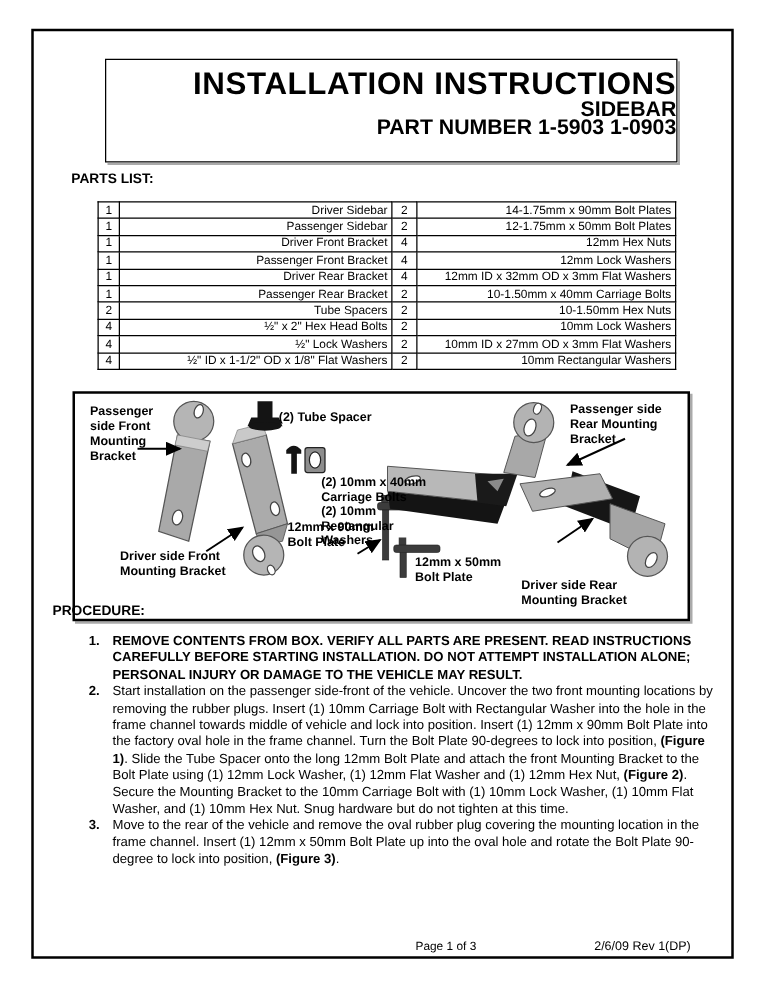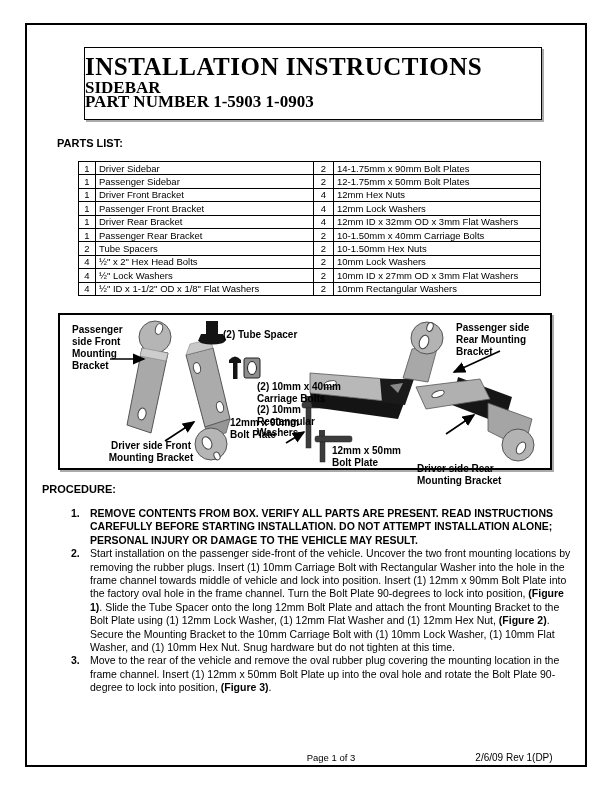--- a/index.html
+++ b/index.html
@@ -5,64 +5,64 @@
   html,body{margin:0;padding:0;background:#ffffff;}
   .sheet{
     position:relative;width:612px;height:792px;background:#ffffff;overflow:hidden;
     font-family:"Liberation Sans", sans-serif;color:#000;
   }
   .page-border{
     position:absolute;left:25px;top:23px;width:562px;height:744px;
     border:2px solid #000;box-sizing:border-box;
   }
   .title-box{
-    position:absolute;left:84px;top:47px;width:458px;height:73px;
+    position:absolute;left:84px;top:47px;width:458px;height:83px;
     border:1.5px solid #000;box-sizing:border-box;
-    box-shadow:2px 2px 0 #aaa;text-align:left;
-    font-family:Liberation Serif, serif;
+    box-shadow:2px 2px 0 #aaa;text-align:right;
+    font-family:Liberation Sans, sans-serif;
   }
   .title-main{font-size:25px;font-weight:bold;letter-spacing:.5px;margin-top:5px;line-height:28px;}
   .title-sub{font-size:17px;font-weight:bold;line-height:13.5px;}
   .section-heading{position:absolute;font-size:11px;font-weight:bold;}
   .parts-heading{left:57px;top:137px;}
   .procedure-heading{left:42px;top:483px;}
 
   table.parts{
     position:absolute;left:78px;top:161px;width:462px;
     border-collapse:collapse;table-layout:fixed;
   }
   table.parts td{
     border:1px solid #000;font-size:9.5px;line-height:11px;
-    height:12.4px;padding:0 3px;overflow:hidden;white-space:nowrap;
+    height:12.4px;padding:0 3px;overflow:hidden;white-space:nowrap;text-align:right;
   }
   table.parts td.c-qty{text-align:center;padding:0 1px;}
 
   .diagram-box{
-    position:absolute;left:58px;top:313px;width:494px;height:157px;
+    position:absolute;left:58px;top:313px;width:494px;height:184px;
     border:2px solid #000;box-sizing:border-box;
     box-shadow:2px 2px 0 #aaa;background:#fff;
   }
   .diagram-box svg{position:absolute;left:0;top:0;}
   .dlabel{
     position:absolute;font-size:10px;font-weight:bold;line-height:12px;
     white-space:pre-line;
   }
-  .dlabel.center{text-align:center;}
+  .dlabel.center{}
 
   .steps{
     position:absolute;left:71px;top:507px;width:503px;
     font-size:10.5px;line-height:13.4px;
   }
   .step{display:flex;}
   .step-num{width:17px;flex:none;font-weight:bold;}
   .step-body{flex:1;padding-left:2px;}
   .step.all-bold .step-body{font-weight:bold;}
   .seg-b{font-weight:bold;}
 
-  .footer-page{position:absolute;left:281px;top:752px;width:100px;text-align:center;font-size:9.5px;}
+  .footer-page{position:absolute;left:281px;top:752px;width:100px;text-align:right;font-size:9.5px;}
   .footer-rev{position:absolute;left:450px;top:752px;width:128px;text-align:center;font-size:10px;}
 </style>
 </head>
 <body>
 
 <div class="sheet">
   <div class="page-border"></div>
 
   <div class="title-box">
     <div class="title-main">INSTALLATION INSTRUCTIONS</div>

